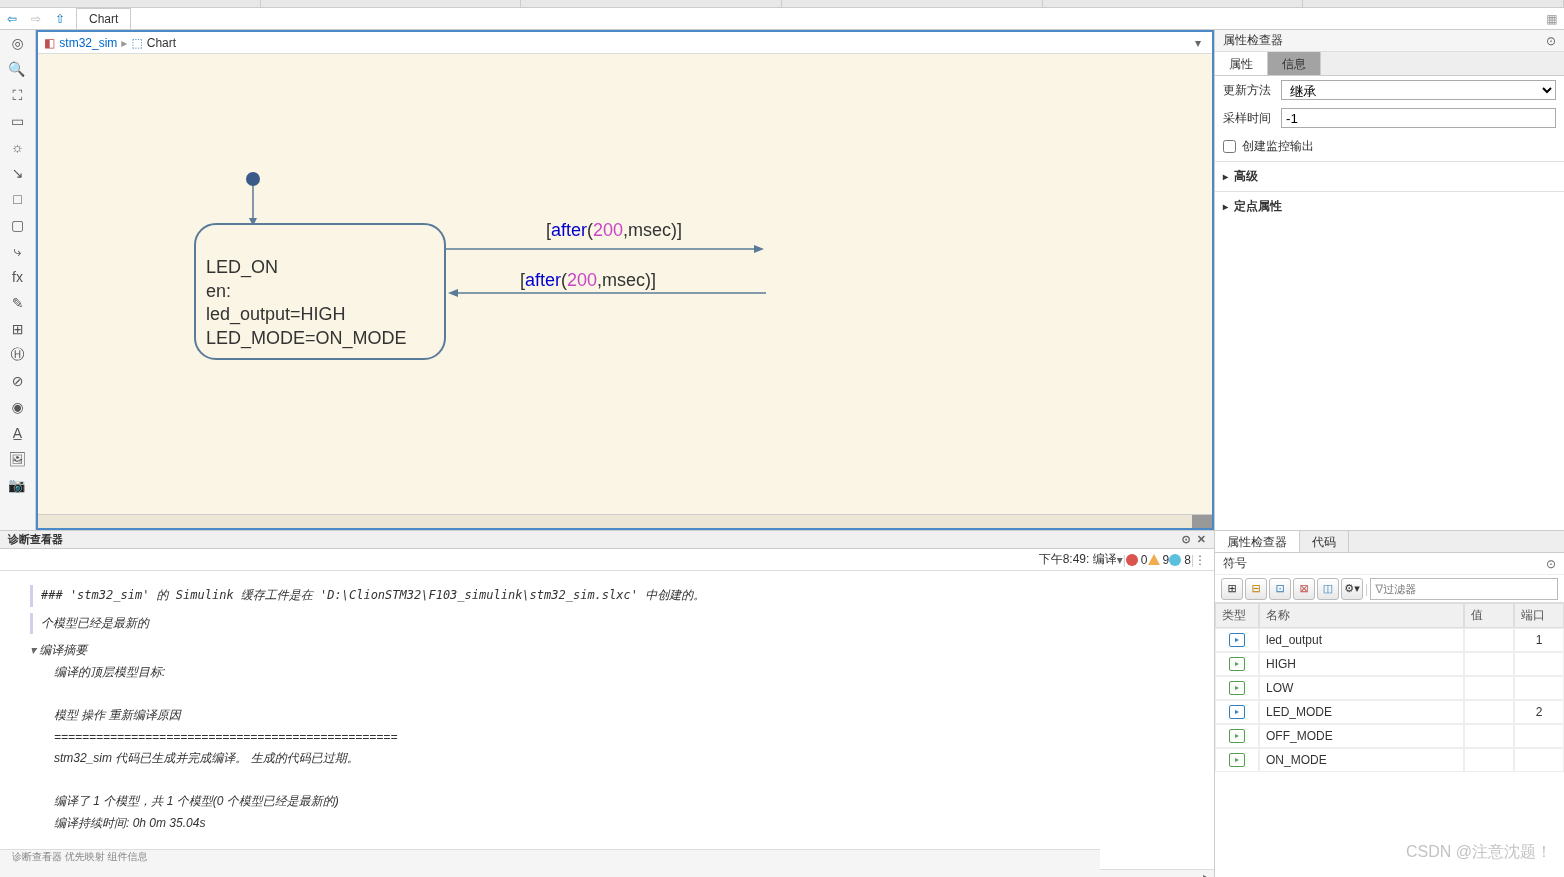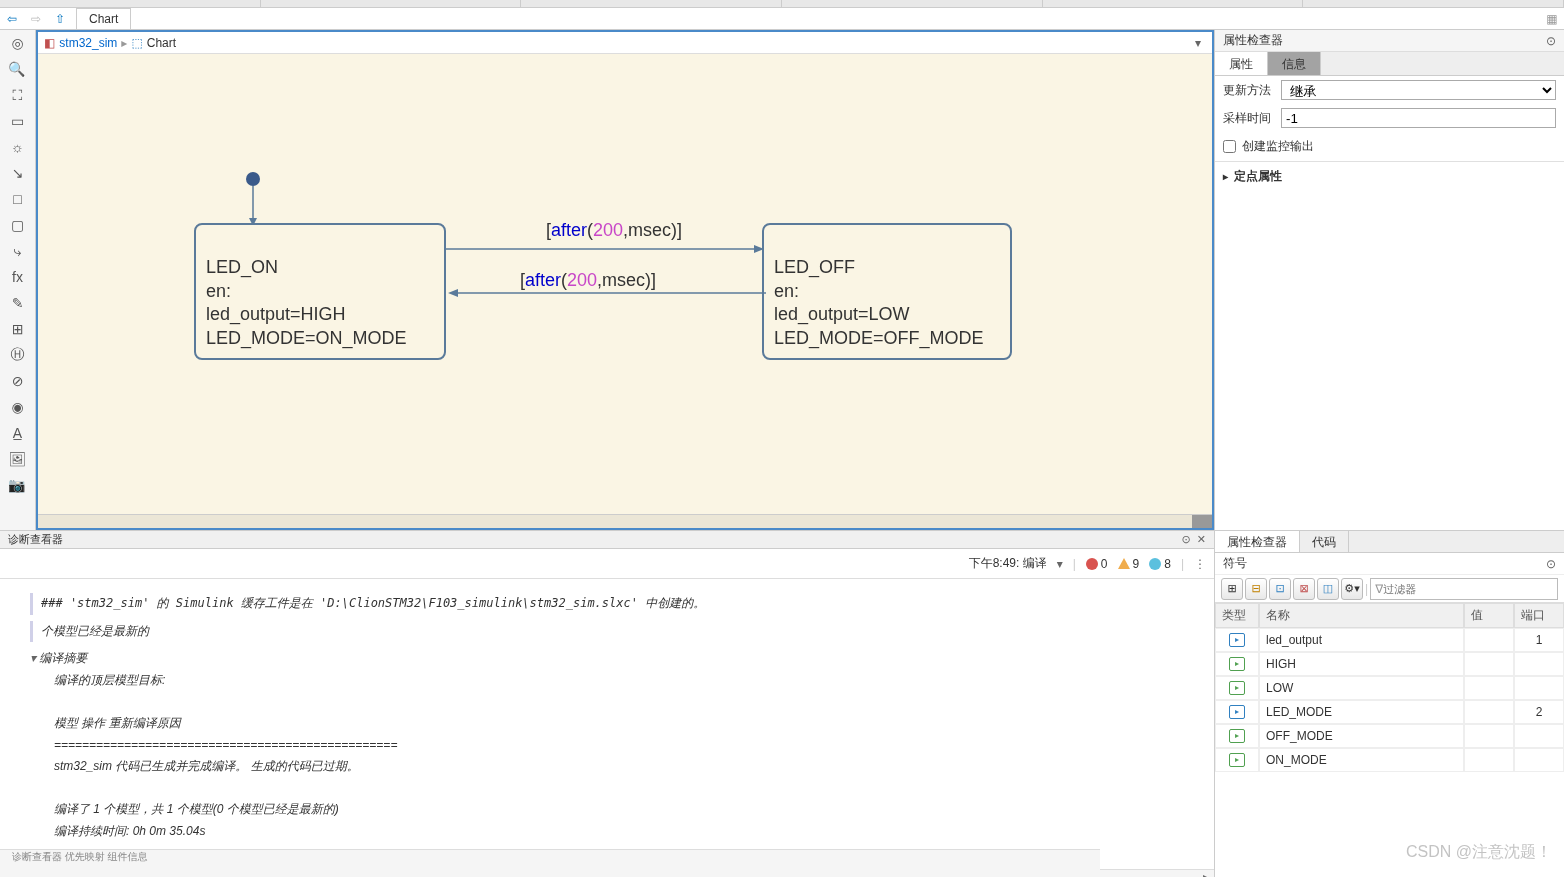--- a/index.html
+++ b/index.html
@@ -18,21 +18,21 @@
 .main-row { display: flex; height: 500px; }
 .left-tools { width: 36px; background: #f5f5f5; border-right: 1px solid #d0d0d0; }
 .tool { height: 26px; display: flex; align-items: center; justify-content: center; cursor: pointer; font-size: 14px; color: #555; }
 
 .canvas-wrap { flex: 1; display: flex; flex-direction: column; border: 2px solid #4a8ac9; }
 .breadcrumb { height: 22px; background: #fff; border-bottom: 1px solid #ddd; display: flex; align-items: center; padding: 0 6px; gap: 4px; }
 .bc-sep { color: #999; }
 .bc-dd { margin-left: auto; width: 16px; text-align: center; color: #666; }
 .canvas { flex: 1; background: #faf5e4; position: relative; overflow: hidden; }
 
-.state-box { position: absolute; background: #faf5e4; border: 2px solid #5a7a9a; border-radius: 8px; padding: 8px 10px; font-size: 18px; line-height: 1.3; white-space: pre; font-family: Arial; }
+.state-box { position: absolute; background: #faf5e4; border: 2px solid #5a7a9a; border-radius: 22px; padding: 8px 10px; font-size: 18px; line-height: 1.3; white-space: pre; font-family: Arial; }
 .state-name { font-weight: normal; }
 .init-dot { position: absolute; width: 14px; height: 14px; background: #3a5a8a; border-radius: 50%; }
 
 .trans-label { position: absolute; font-size: 18px; font-family: Arial; white-space: nowrap; }
 .kw { color: #0000cc; }
 .num { color: #c846c8; }
 
 .canvas-footer { height: 14px; background: #ebe6d6; border-top: 1px solid #ccc; display: flex; justify-content: flex-end; }
 .scroll-handle { width: 20px; background: #999; }
 
@@ -44,23 +44,23 @@
 .rp-tab.active { background: #fff; }
 .prop-row { display: flex; align-items: center; padding: 4px 8px; gap: 8px; }
 .prop-label { width: 50px; }
 .prop-input { flex: 1; border: 1px solid #aaa; padding: 2px 4px; height: 20px; background: #fff; }
 .prop-cb { display: flex; align-items: center; gap: 6px; padding: 6px 8px; }
 .prop-section { padding: 6px 8px; border-top: 1px solid #e0e0e0; font-weight: bold; cursor: pointer; }
 .prop-section::before { content: "▸"; margin-right: 6px; font-size: 10px; }
 
 .bottom-row { display: flex; height: 355px; border-top: 1px solid #ccc; }
 .diag { flex: 1; display: flex; flex-direction: column; background: #fff; }
-.diag-title { height: 18px; background: #f0f0f0; border-bottom: 1px solid #ccc; padding: 2px 8px; display: flex; align-items: center; justify-content: space-between; font-size: 11px; }
+.diag-title { height: 18px; background: #f0f0f0; border-bottom: 1px solid #ccc; padding: 2px 8px; display: flex; align-items: center; justify-content: space-between; font-size: 11px; font-weight: bold; }
 .diag-close { display: flex; gap: 6px; color: #666; }
-.diag-bar { height: 30px; border-bottom: 1px solid #ddd; display: flex; align-items: center; justify-content: flex-end; padding: 0 8px; gap: 10px; }
+.diag-bar { height: 22px; border-bottom: 1px solid #ddd; display: flex; align-items: center; justify-content: flex-end; padding: 0 8px; }
 .badge { display: inline-flex; align-items: center; gap: 3px; }
 .bd-red { width: 12px; height: 12px; background: #d9534f; border-radius: 50%; display: inline-block; }
 .bd-yel { width: 0; height: 0; border-left: 6px solid transparent; border-right: 6px solid transparent; border-bottom: 11px solid #f0ad4e; display: inline-block; }
 .bd-blu { width: 12px; height: 12px; background: #5bc0de; border-radius: 50%; display: inline-block; }
 .diag-body { flex: 1; overflow: auto; padding: 8px 30px; font-family: "Microsoft YaHei", monospace; font-size: 12px; line-height: 1.8; font-style: italic; }
 .diag-body .mono { font-family: Consolas, monospace; }
 .diag-block { border-left: 3px solid #d0d0e8; padding-left: 8px; margin: 6px 0; }
 .summary::before { content: "▾ "; color: #666; }
 .hscroll { height: 16px; background: #f5f5f5; border-top: 1px solid #ddd; display: flex; }
 .hscroll-thumb { width: 60%; background: #ccc; height: 12px; margin: 2px; border-radius: 2px; }
@@ -145,25 +145,20 @@
         <line x1="1" y1="0" x2="1" y2="36" stroke="#5a7a9a" stroke-width="1.5"></line>
         <polygon points="-3,32 5,32 1,40" fill="#5a7a9a"></polygon>
       </svg>
 
       <div class="state-box" style="left:156px; top:169px; width:252px;">
 <span class="state-name">LED_ON</span>
 <span>en:</span>
 <span>led_output=HIGH</span>
 <span>LED_MODE=ON_MODE</span></div>
 
-      <div class="state-box" style="left:724px; top:169px; width:250px;">
-<span class="state-name">LED_OFF</span>
-<span>en:</span>
-<span>led_output=LOW</span>
-<span>LED_MODE=OFF_MODE</span></div>
 
       <svg class="arrow" style="left:408px; top:190px;" width="320" height="10">
         <line x1="0" y1="5" x2="312" y2="5" stroke="#5a7a9a" stroke-width="1.5"></line>
         <polygon points="308,1 308,9 318,5" fill="#5a7a9a"></polygon>
       </svg>
       <div class="trans-label" style="left:508px; top:166px;">
         <span>[</span><span class="kw">after</span><span>(</span><span class="num">200</span><span>,msec)]</span>
       </div>
 
       <svg class="arrow" style="left:408px; top:234px;" width="320" height="10">
@@ -193,20 +188,21 @@
       <select class="prop-input"><option>继承</option></select>
     </div>
     <div class="prop-row">
       <span class="prop-label">采样时间</span>
       <input class="prop-input" value="-1" style="">
     </div>
     <div class="prop-cb">
       <input type="checkbox" style="">
       <span>创建监控输出</span>
     </div>
+    <div class="prop-section">高级</div>
     <div class="prop-section">定点属性</div>
   </div>
 </div>
 
 <div class="bottom-row">
   <div class="diag">
     <div class="diag-title">
       <span>诊断查看器</span>
       <span class="diag-close">
         <span>⊙</span>

